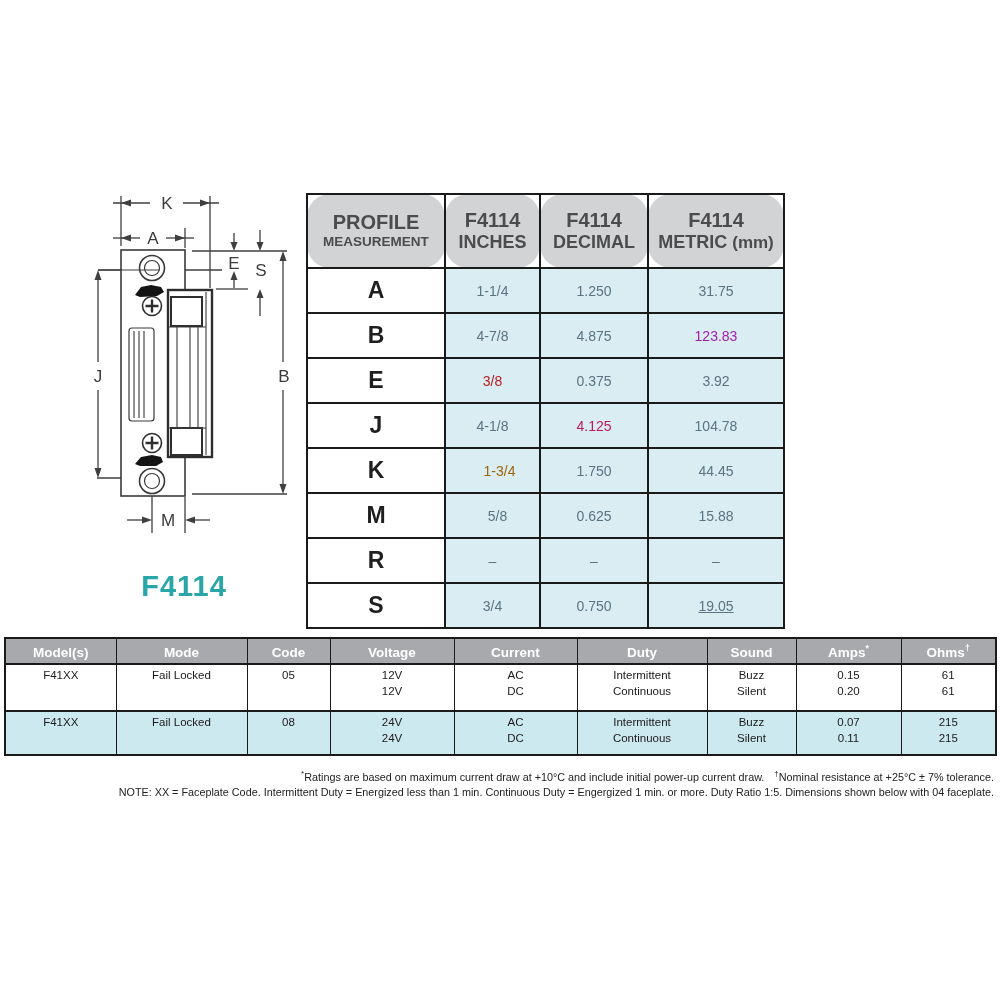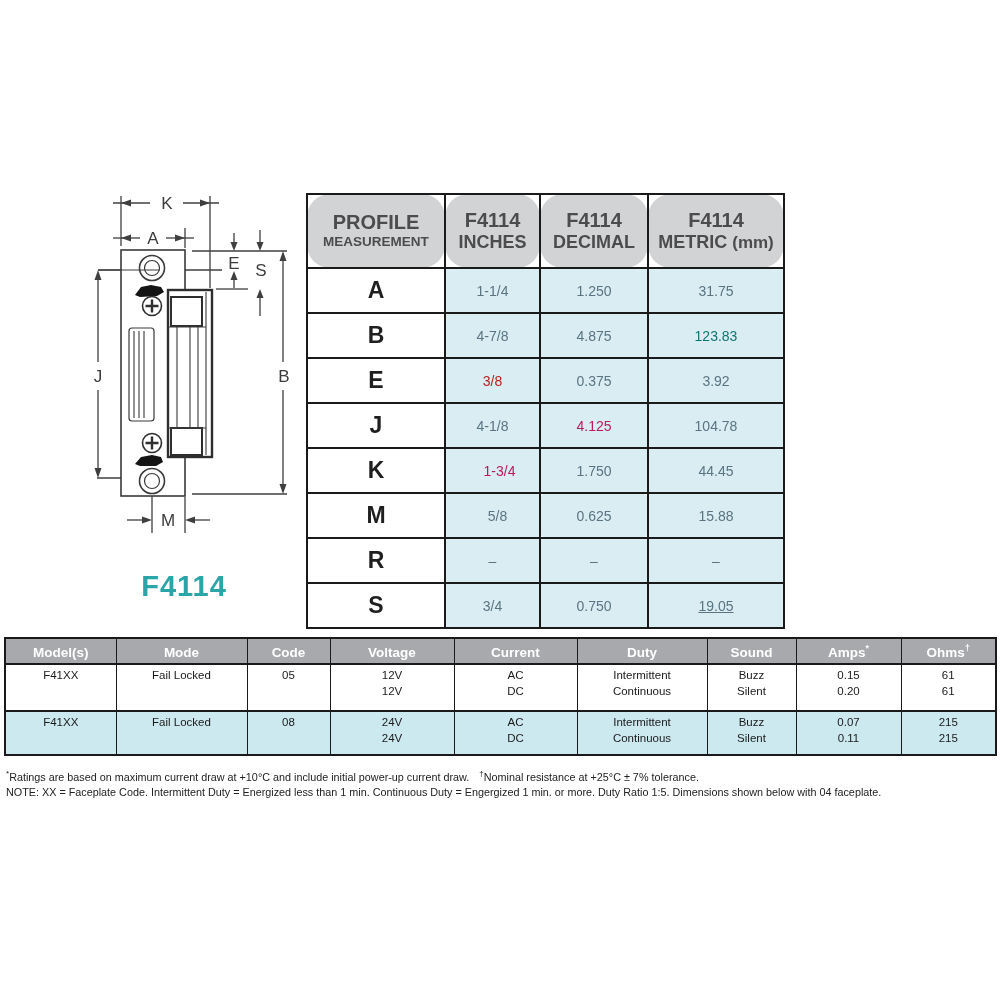--- a/index.html
+++ b/index.html
@@ -29,21 +29,21 @@
   .elec-table{position:absolute;left:4px;top:637px;width:991px;border:2px solid #1a1a1a;}
   .elec-table th,.elec-table td{border:1.5px solid #1a1a1a;padding:0;text-align:center;}
   .elec-table thead th{height:24px;font-size:13.5px;font-weight:bold;}
   .elec-table thead sup{font-size:9px;}
   .elec-table tbody td{font-size:11.5px;line-height:1.35;vertical-align:top;padding-top:3px;}
   .elec-table tbody tr{border-top:2px solid #1a1a1a;}
   .row-h1{height:47px;}
   .row-h2{height:44px;}
 
   
-  .footnotes{position:absolute;left:6px;top:768px;width:988px;font-size:10.8px;color:#222;line-height:1.4;}
+  .footnotes{position:absolute;left:6px;top:768px;width:988px;font-size:10.8px;color:#222;line-height:1.4;text-align:right;}
   .footnotes sup{font-size:8px;}
   .note-label{font-weight:normal;}
   .fn-gap{display:inline-block;width:10px;}
 </style>
 </head>
 <body>
 
 <div class="page">
 
   <svg class="diagram-svg" viewBox="0 0 1000 1000" stroke-linecap="butt" fill="none">
@@ -183,37 +183,37 @@
       <tr>
         <td class="letter-cell">A</td>
         <td class="value-cell" style="background:#d9edf3;color:#5a7482;">1-1/4</td>
         <td class="value-cell" style="background:#d9edf3;color:#5a7482;">1.250</td>
         <td class="value-cell" style="background:#d9edf3;color:#5a7482;">31.75</td>
       </tr>
       <tr>
         <td class="letter-cell">B</td>
         <td class="value-cell" style="background:#d9edf3;color:#5a7482;">4-7/8</td>
         <td class="value-cell" style="background:#d9edf3;color:#5a7482;">4.875</td>
-        <td class="value-cell" style="background:#d9edf3;color:#0f766e;">123.83</td>
+        <td class="value-cell" style="background:#d9edf3;color:#a21caf;">123.83</td>
       </tr>
       <tr>
         <td class="letter-cell">E</td>
         <td class="value-cell" style="background:#d9edf3;color:#b91c1c;">3/8</td>
         <td class="value-cell" style="background:#d9edf3;color:#5a7482;">0.375</td>
         <td class="value-cell" style="background:#d9edf3;color:#5a7482;">3.92</td>
       </tr>
       <tr>
         <td class="letter-cell">J</td>
         <td class="value-cell" style="background:#d9edf3;color:#5a7482;">4-1/8</td>
         <td class="value-cell" style="background:#d9edf3;color:#be185d;">4.125</td>
         <td class="value-cell" style="background:#d9edf3;color:#5a7482;">104.78</td>
       </tr>
       <tr>
         <td class="letter-cell">K</td>
-        <td class="value-cell" style="background:#d9edf3;color:#be185d;padding-left:14px;">1-3/4</td>
+        <td class="value-cell" style="background:#d9edf3;color:#a16207;padding-left:14px;">1-3/4</td>
         <td class="value-cell" style="background:#d9edf3;color:#5a7482;">1.750</td>
         <td class="value-cell" style="background:#d9edf3;color:#5a7482;">44.45</td>
       </tr>
       <tr>
         <td class="letter-cell">M</td>
         <td class="value-cell" style="background:#d9edf3;color:#5a7482;padding-left:10px;">5/8</td>
         <td class="value-cell" style="background:#d9edf3;color:#5a7482;border-radius:7px;">0.625</td>
         <td class="value-cell" style="background:#d9edf3;color:#5a7482;">15.88</td>
       </tr>
       <tr>

